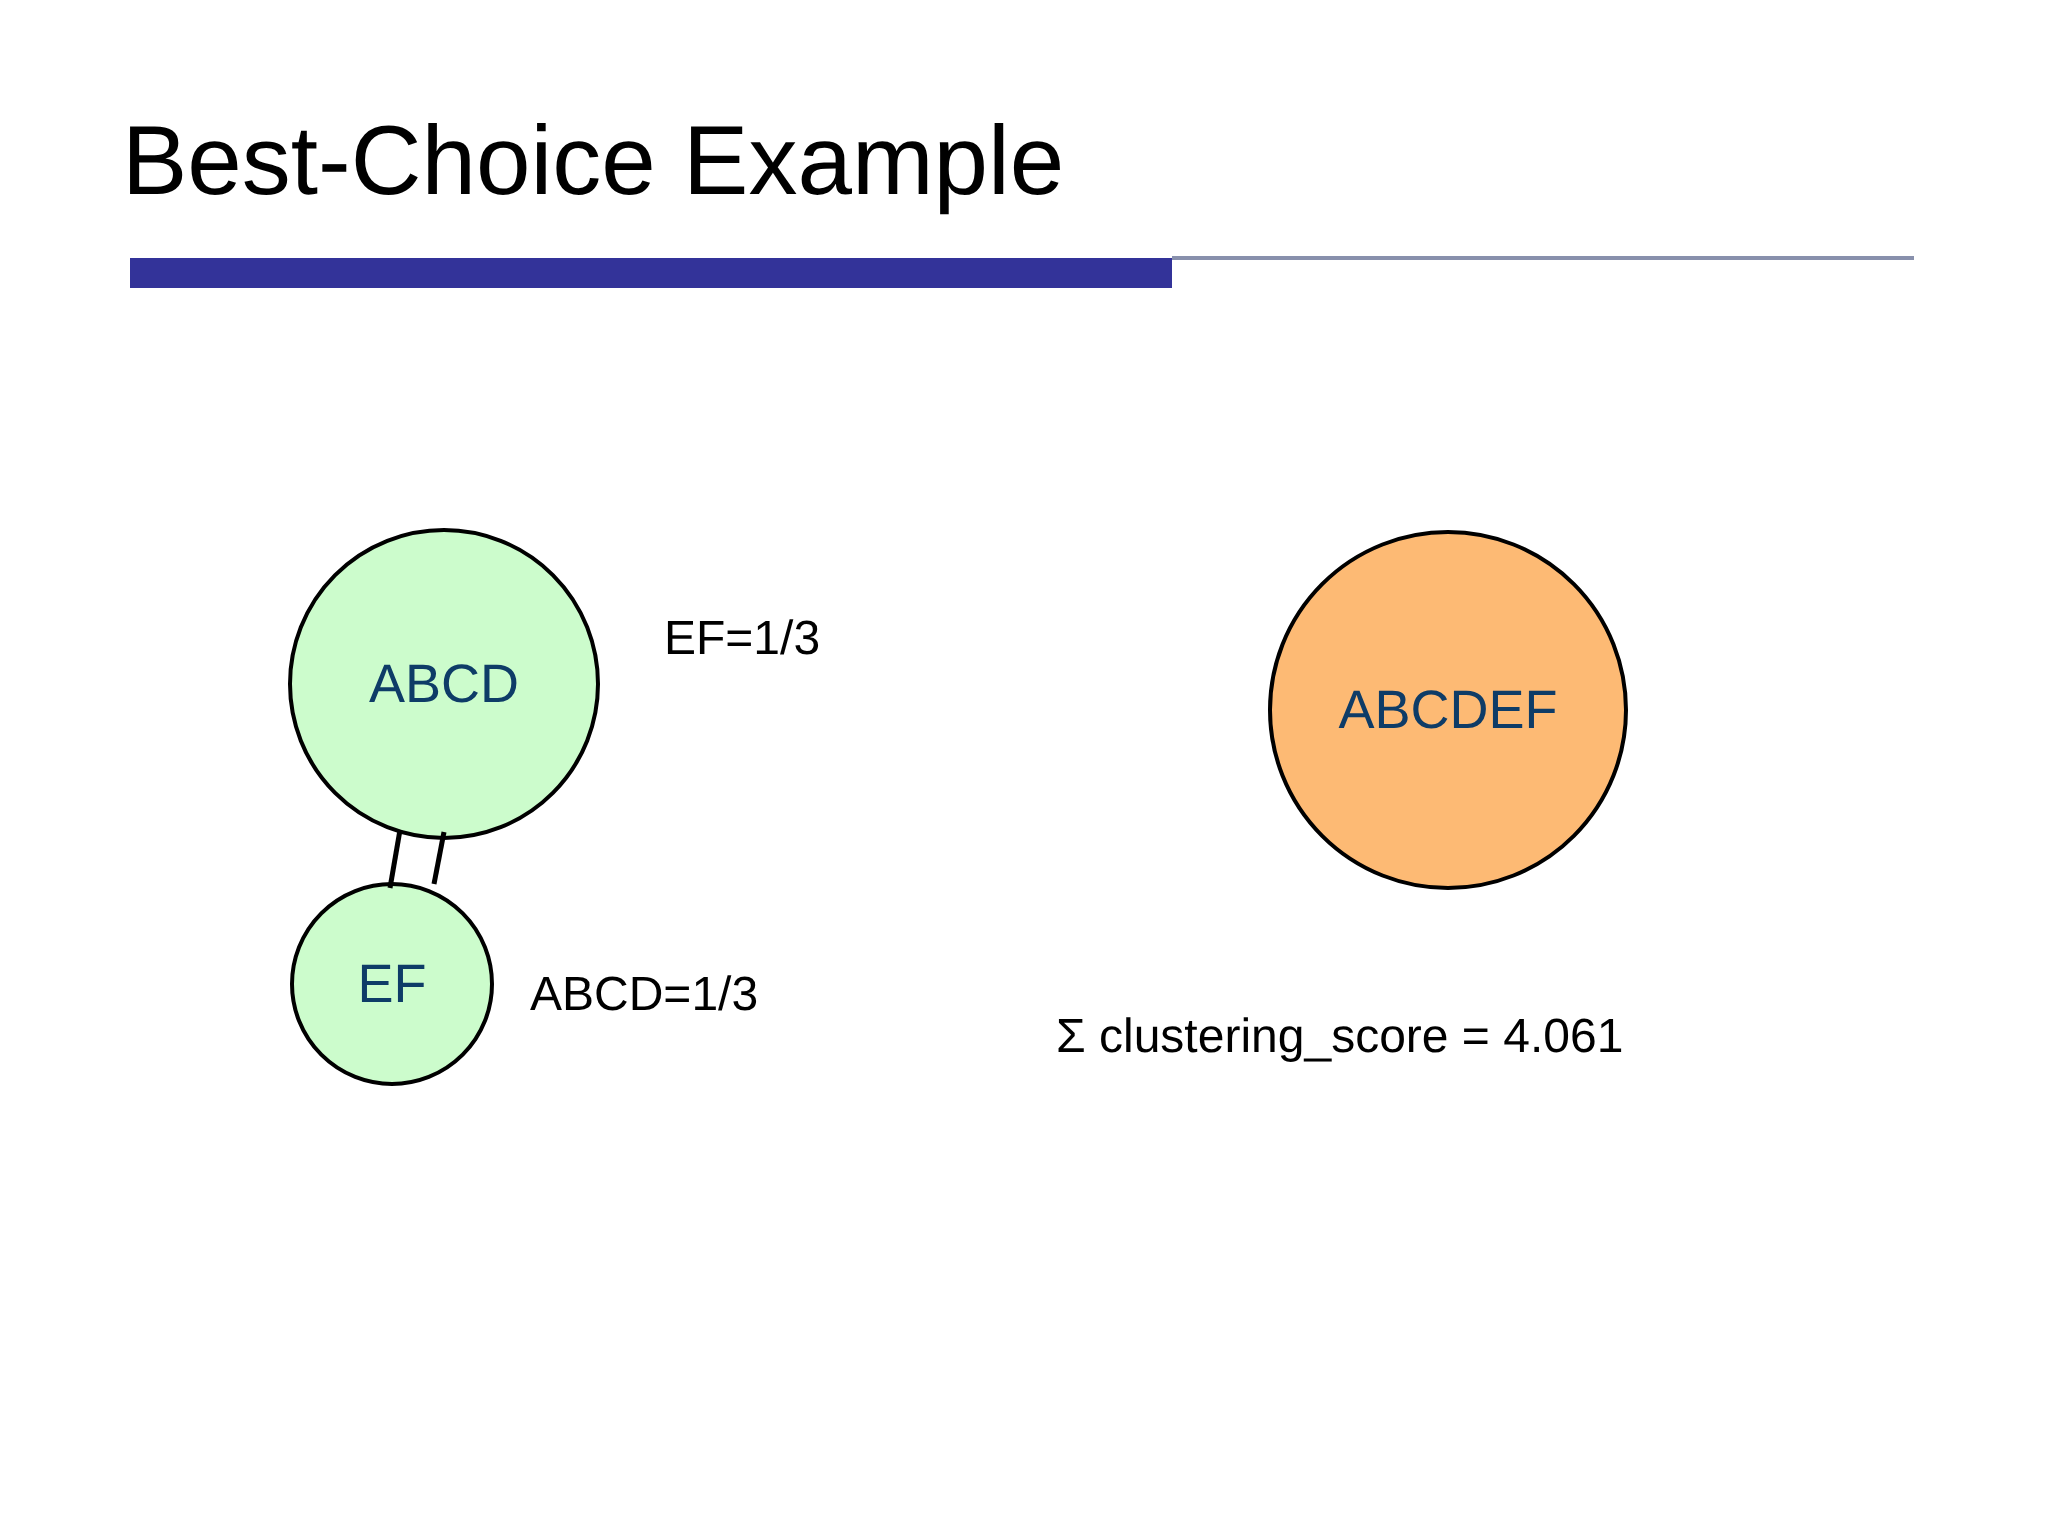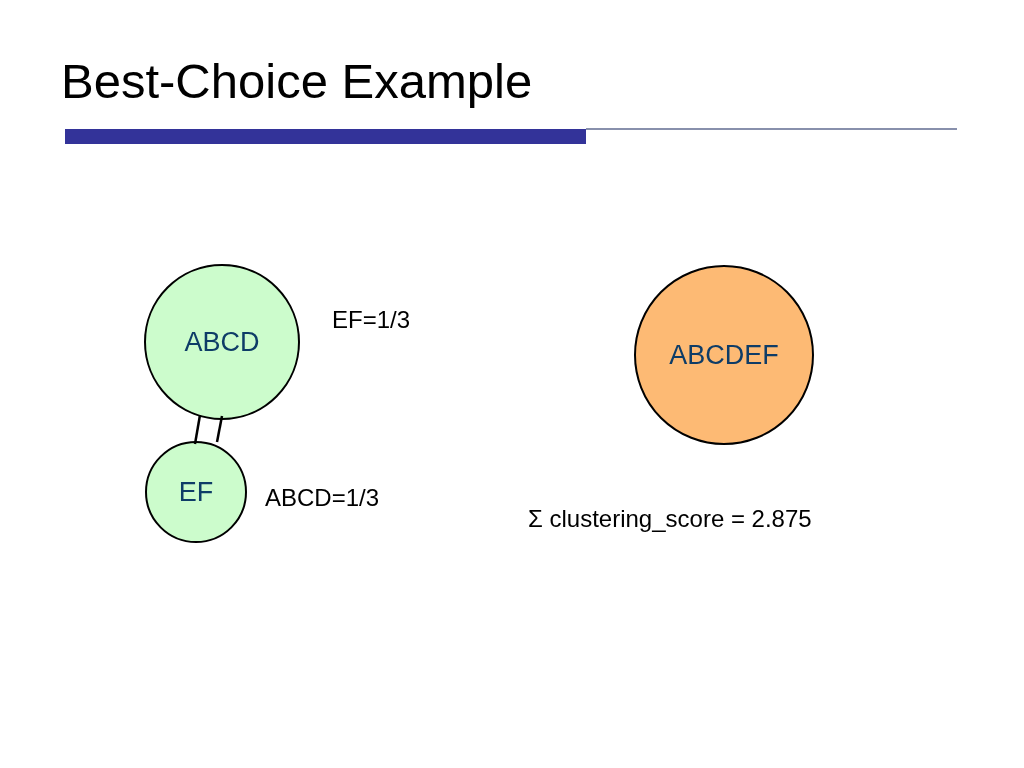--- a/index.html
+++ b/index.html
@@ -101,17 +101,17 @@
 
   <svg class="edge-svg" viewBox="0 0 50 42">
     <line x1="15" y1="7" x2="10" y2="36" stroke-width="2.5" style="stroke: rgb(0, 0, 0);"></line>
     <line x1="37" y1="8" x2="32" y2="34" stroke-width="2.5" style="stroke: rgb(0, 0, 0);"></line>
   </svg>
 
   <div class="annotation annotation-ef">EF=1/3</div>
 
   <div class="annotation annotation-abcd">ABCD=1/3</div>
 
-  <div class="annotation annotation-total">Σ clustering_score = 2.875</div>
+  <div class="annotation annotation-total">Σ clustering_score = 4.061</div>
 
   <div class="page-number">12</div>
 
 </div>
 
 </body></html>

